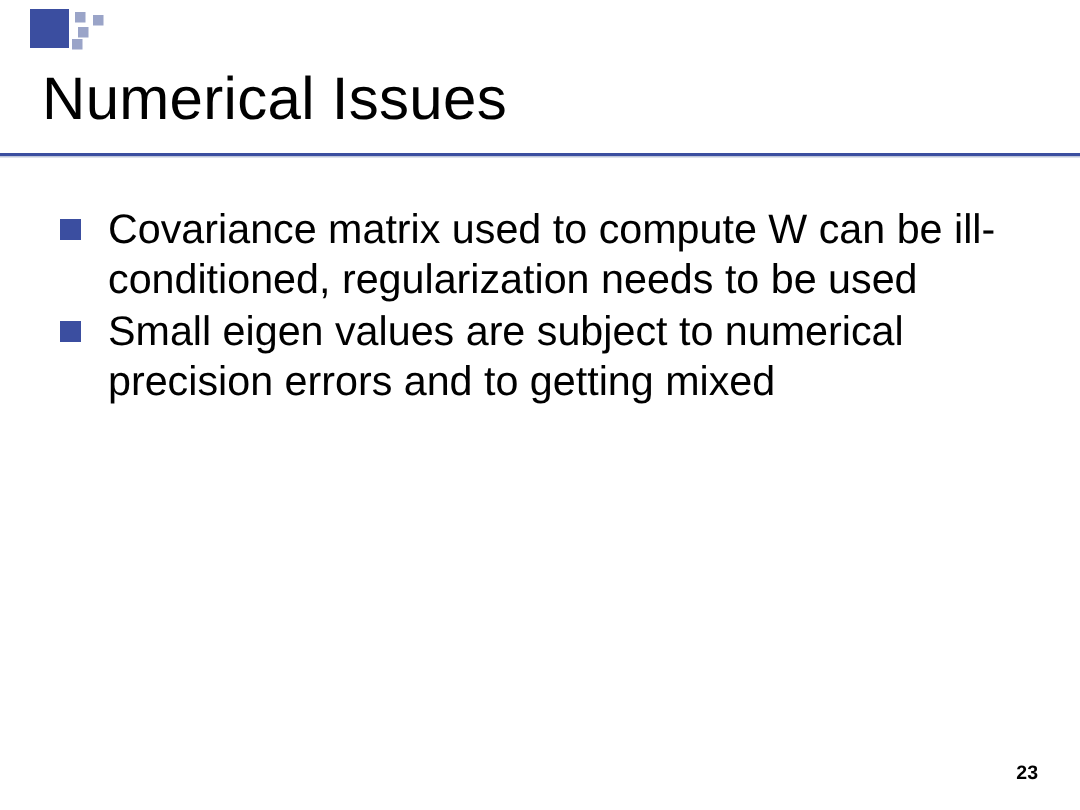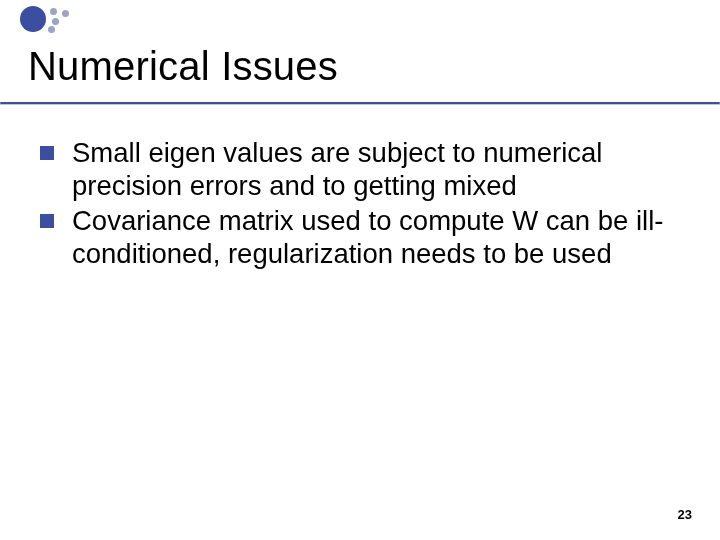--- a/index.html
+++ b/index.html
@@ -1,15 +1,15 @@
 <!DOCTYPE html>
 <html><head>
 <meta charset="utf-8">
 <style>
-  * { margin: 0; padding: 0; box-sizing: border-box; border-radius: 14px; }
+  * { margin: 0; padding: 0; box-sizing: border-box; }
   html, body { width: 720px; height: 540px; background: #fff; font-family: Arial, Helvetica, sans-serif; color: #000; overflow: hidden; }
   .slide { position: relative; width: 720px; height: 540px; }
   .corner-deco { position: absolute; top: 0; left: 0; width: 90px; height: 38px; }
   .corner-deco .big-sq { position: absolute; top: 6px; left: 20px; width: 26px; height: 26px; background: #3b4ea0; }
   .corner-deco .sm-sq { position: absolute; width: 7px; height: 7px; background: #9aa4c8; }
   .corner-deco .sm1 { top: 8px; left: 50px; }
   .corner-deco .sm2 { top: 18px; left: 52px; }
   .corner-deco .sm3 { top: 26px; left: 48px; }
   .corner-deco .sm4 { top: 10px; left: 62px; }
   .title { position: absolute; top: 44px; left: 28px; font-size: 40px; font-weight: 400; letter-spacing: 0.2px; }
@@ -32,19 +32,19 @@
     <div class="sm-sq sm3"></div>
     <div class="sm-sq sm4"></div>
   </div>
 
   <h1 class="title">Numerical Issues</h1>
 
   <div class="rule"></div>
 
   <div class="body">
     <ul class="bullets">
+      <li>Covariance matrix used to compute W can be ill-conditioned, regularization needs to be used</li>
       <li>Small eigen values are subject to numerical precision errors and to getting mixed</li>
-      <li>Covariance matrix used to compute W can be ill-conditioned, regularization needs to be used</li>
     </ul>
   </div>
 
   <div class="pagenum">23</div>
 </div>
 
 </body></html>

